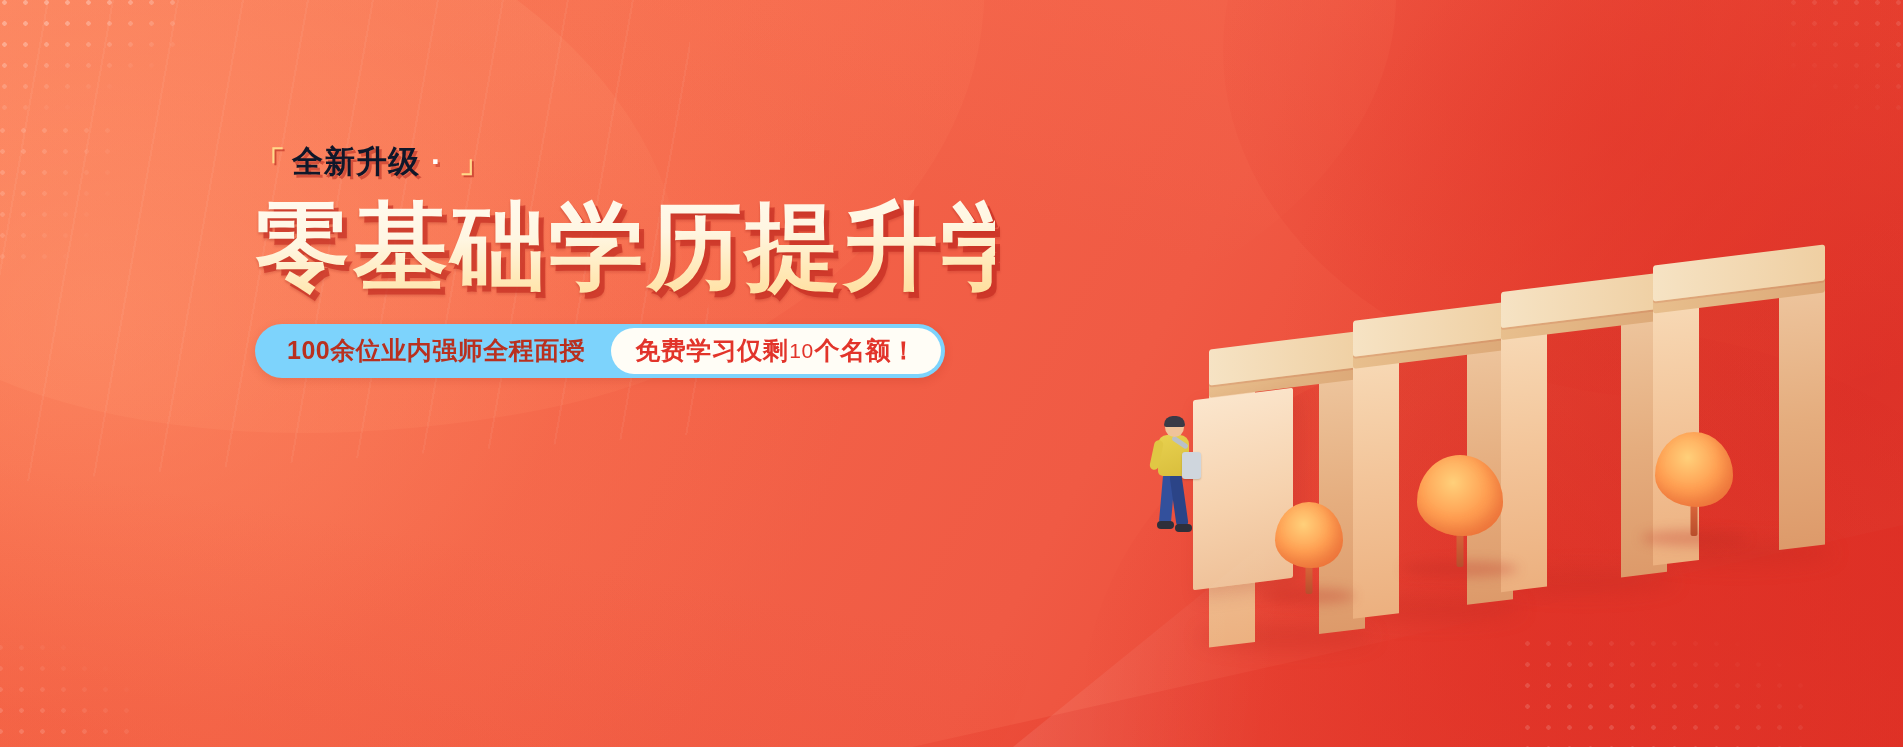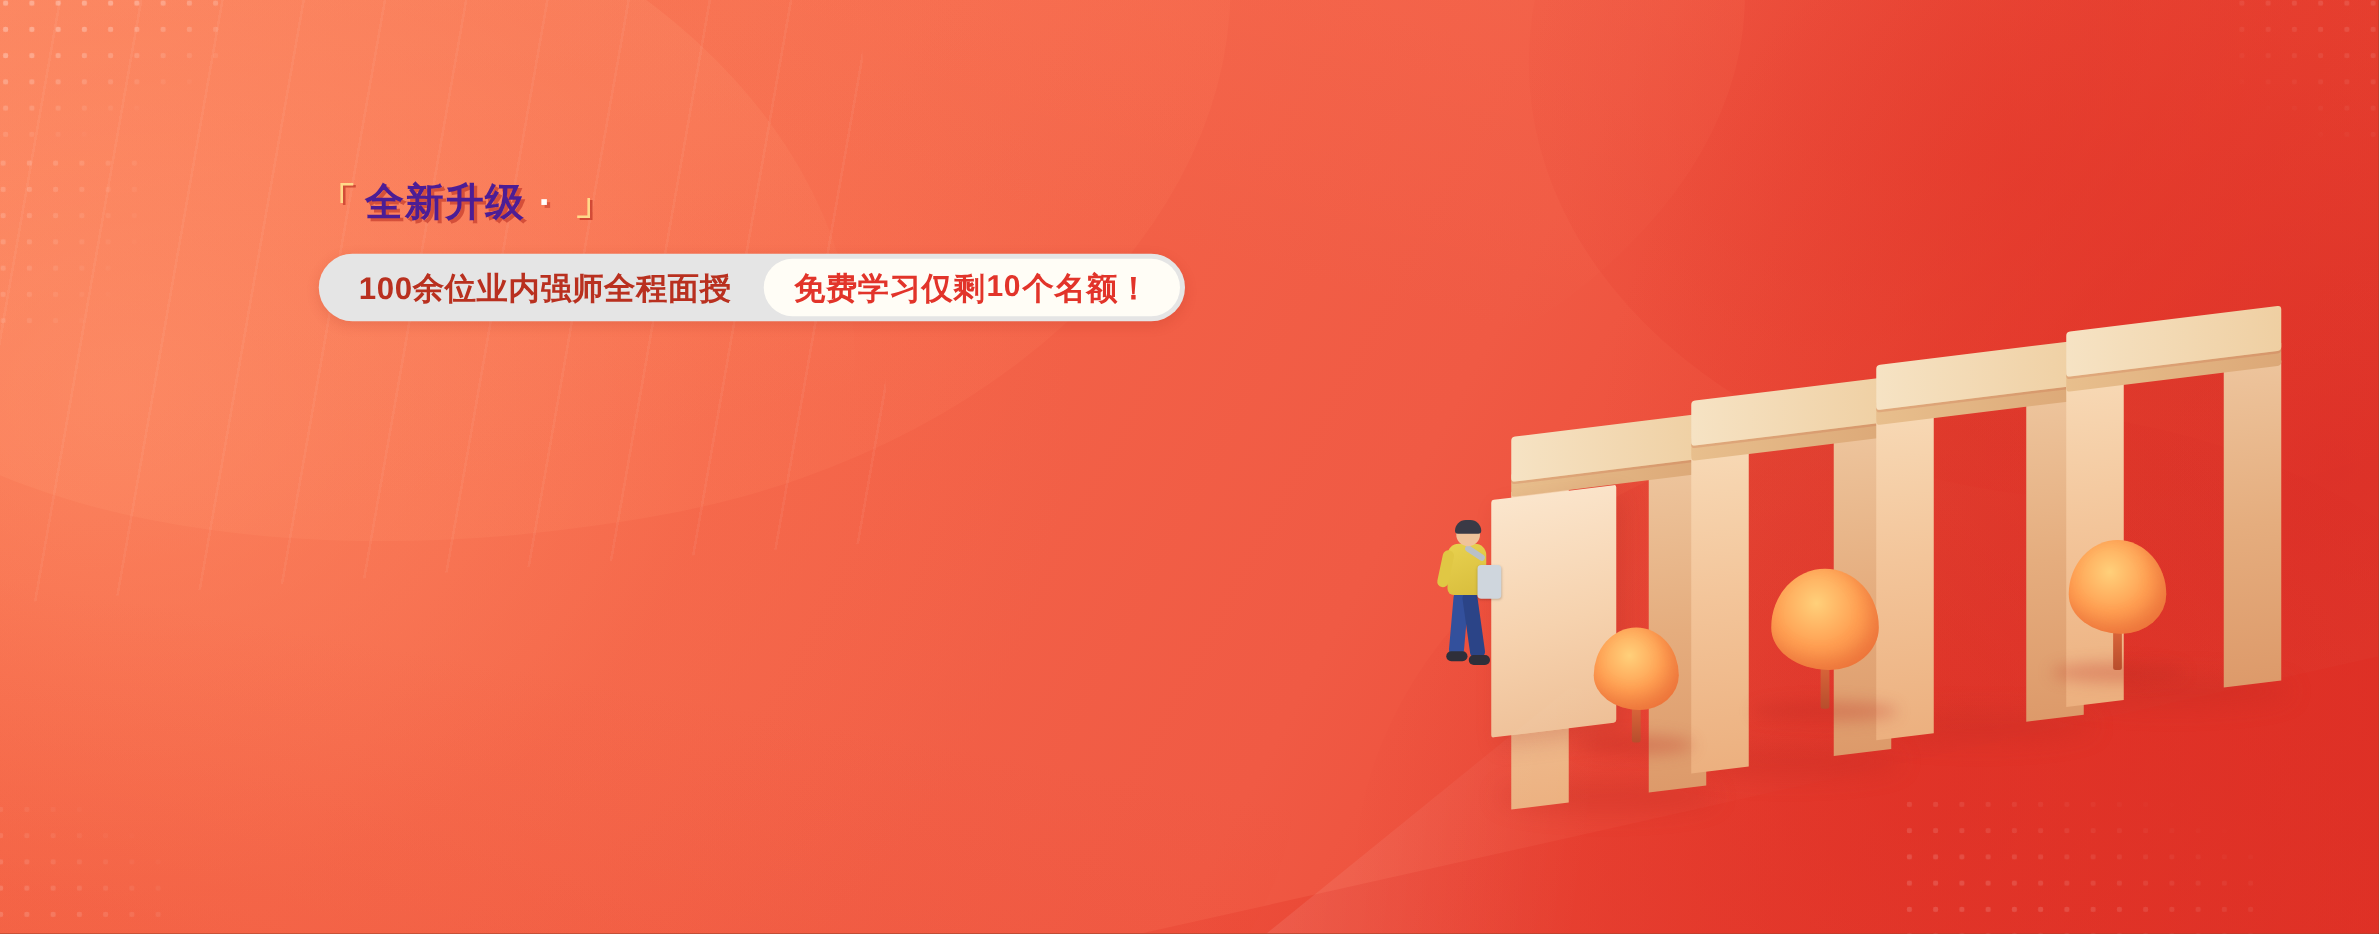--- a/index.html
+++ b/index.html
@@ -78,43 +78,43 @@
 
   .subtitle{
     display:flex;align-items:center;gap:0;
     font-size:31px;font-weight:700;letter-spacing:1px;white-space:nowrap;
     line-height:1;
   }
   .brk{color:#ffd98a;font-size:30px;font-weight:700;
        text-shadow:2px 2px 0 rgba(176,32,24,.55);}
   .brk.l{margin-right:6px;}
   .brk.r{margin-left:6px;}
-  .sub-gold{color:#4c1d95;text-shadow:2.5px 2.5px 0 rgba(176,32,24,.50);}
+  .sub-gold{color:#0f172a;text-shadow:2.5px 2.5px 0 rgba(176,32,24,.50);}
   .sub-dot{color:#ffffff;padding:0 11px;text-shadow:2.5px 2.5px 0 rgba(176,32,24,.40);}
   .sub-white{color:#ffffff;text-shadow:2.5px 2.5px 0 rgba(176,32,24,.40);}
 
   .headline{
     margin-top:18px;
     font-size:95px;font-weight:800;letter-spacing:3px;white-space:nowrap;
     line-height:1.08;
     background:linear-gradient(178deg,#fffaf0 0%,#fff6e2 40%,#ffe9b8 72%,#ffdd99 100%);
     -webkit-background-clip:text;background-clip:text;
     -webkit-text-fill-color:transparent;color:transparent;
     filter:drop-shadow(5px 6px 0 rgba(196,40,30,.62)) drop-shadow(0 2px 1px rgba(150,22,16,.30));
   }
 
   .pills{margin-top:26px;display:inline-flex;align-items:stretch;
-    background:#e5e5e5;border-radius:34px;height:54px;padding:0 0 0 4px;
+    background:#7dd3fc;border-radius:34px;height:54px;padding:0 0 0 4px;
     box-shadow:0 3px 10px rgba(150,30,20,.16);}
   .pill-left{display:flex;align-items:center;padding:0 26px 0 28px;
     color:#b9301f;font-size:25px;font-weight:700;letter-spacing:.5px;white-space:nowrap;}
   .pill-right{display:flex;align-items:center;margin:4px 4px 4px 0;
     background:#fffdf6;border-radius:30px;padding:0 24px;
     color:#e2342a;font-size:25px;font-weight:800;letter-spacing:.5px;white-space:nowrap;}
-  .pill-right .num{font-size:24px;font-weight:700;padding:0 1px;}
+  .pill-right .num{font-size:21px;font-weight:400;padding:0 1px;}
 
   
   .illus{position:absolute;right:0;top:0;width:760px;height:747px;}
 
   .arch{position:absolute;}
   .arch .top{position:absolute;left:0;top:0;height:36px;width:100%;
     background:linear-gradient(92deg,#f6e3c4,#efcfa2);
     border-radius:3px;
     box-shadow:0 2px 0 rgba(190,70,50,.18);}
   .arch .top-face{position:absolute;left:0;top:30px;height:18px;width:100%;
@@ -284,20 +284,21 @@
 
   <div class="copy">
 
     <div class="subtitle">
       <span class="brk l">「</span>
       <span class="sub-gold">全新升级</span>
       <span class="sub-dot">·</span>
       <span class="brk r">」</span>
     </div>
 
+    <div class="headline">零基础学历提升学霸班</div>
 
     <div class="pills">
       <div class="pill-left">100余位业内强师全程面授</div>
       <div class="pill-right">
         <span>免费学习仅剩</span>
         <span class="num">10</span>
         <span>个名额！</span>
       </div>
     </div>
 

